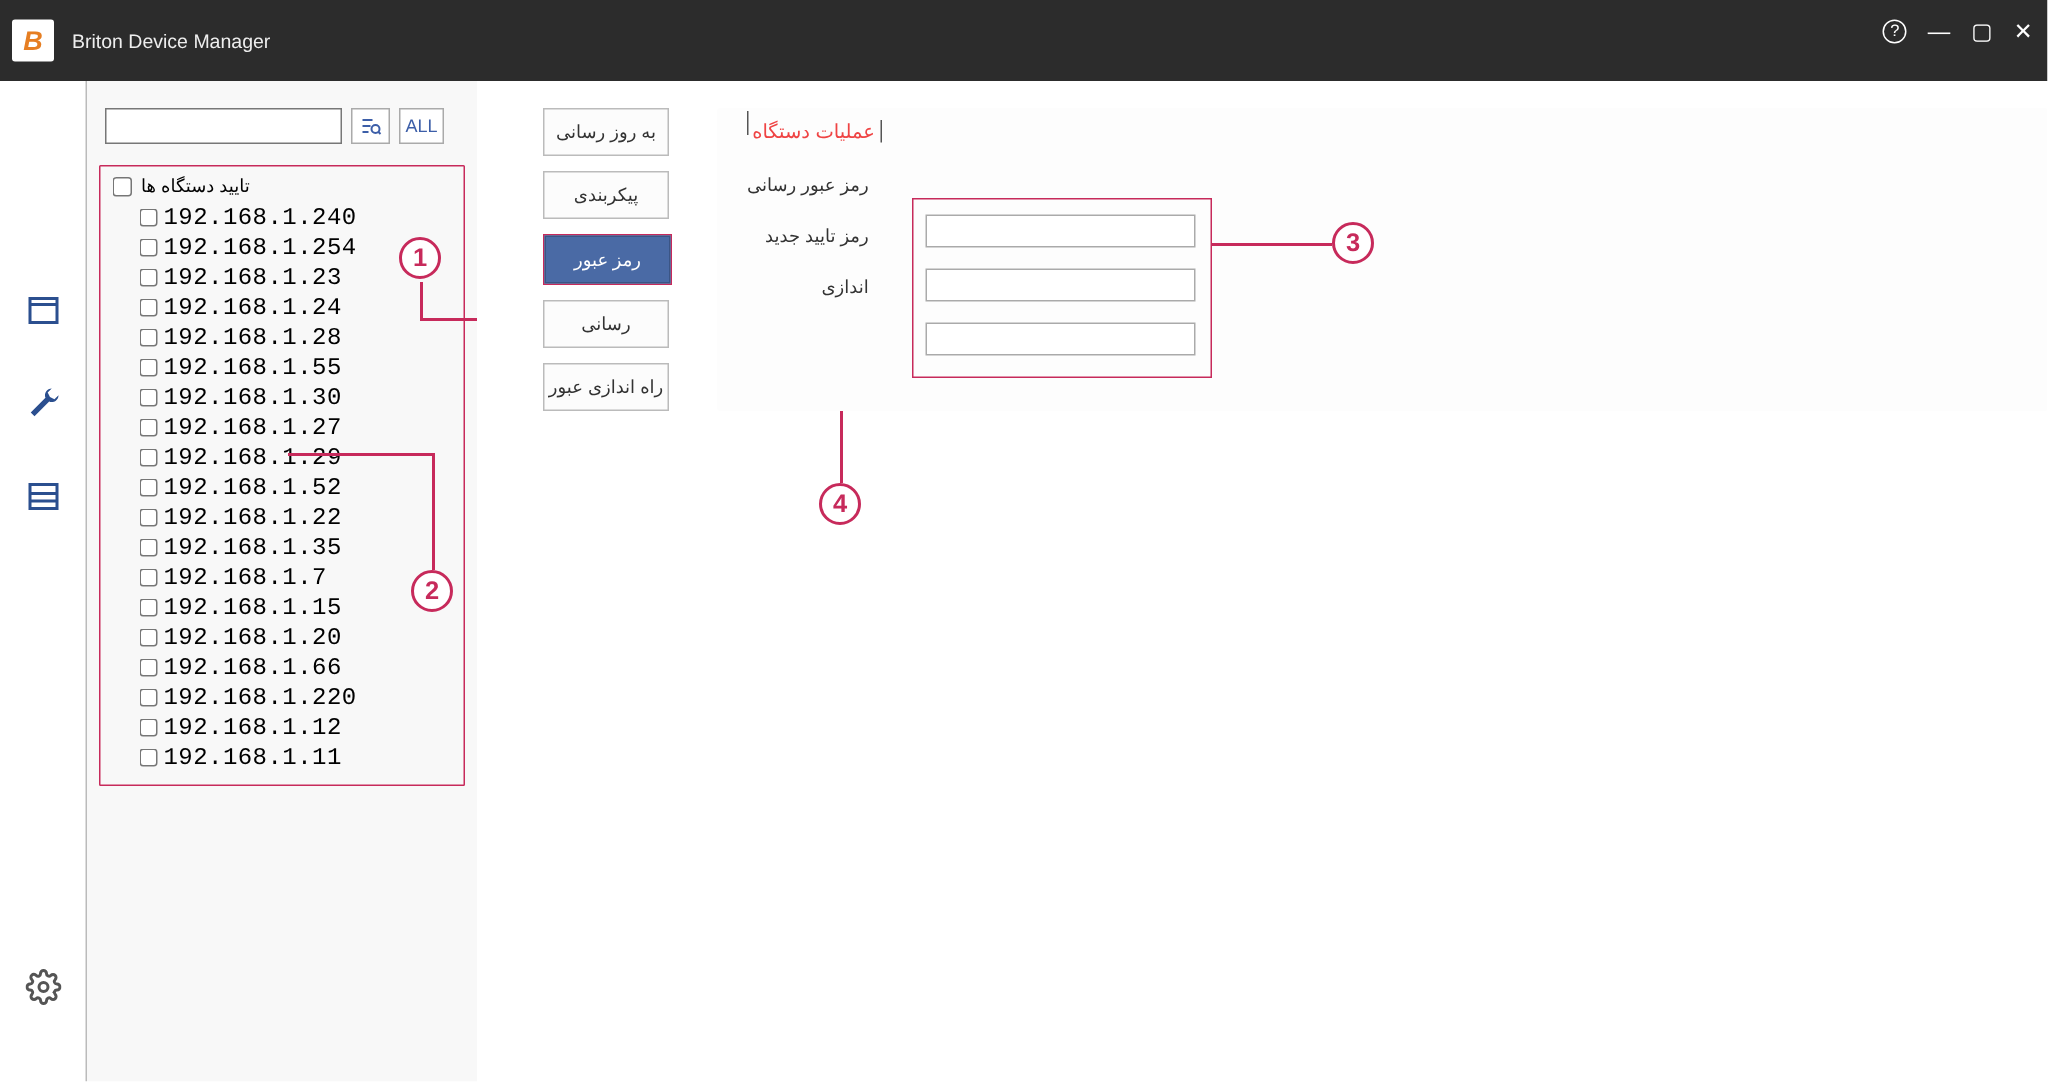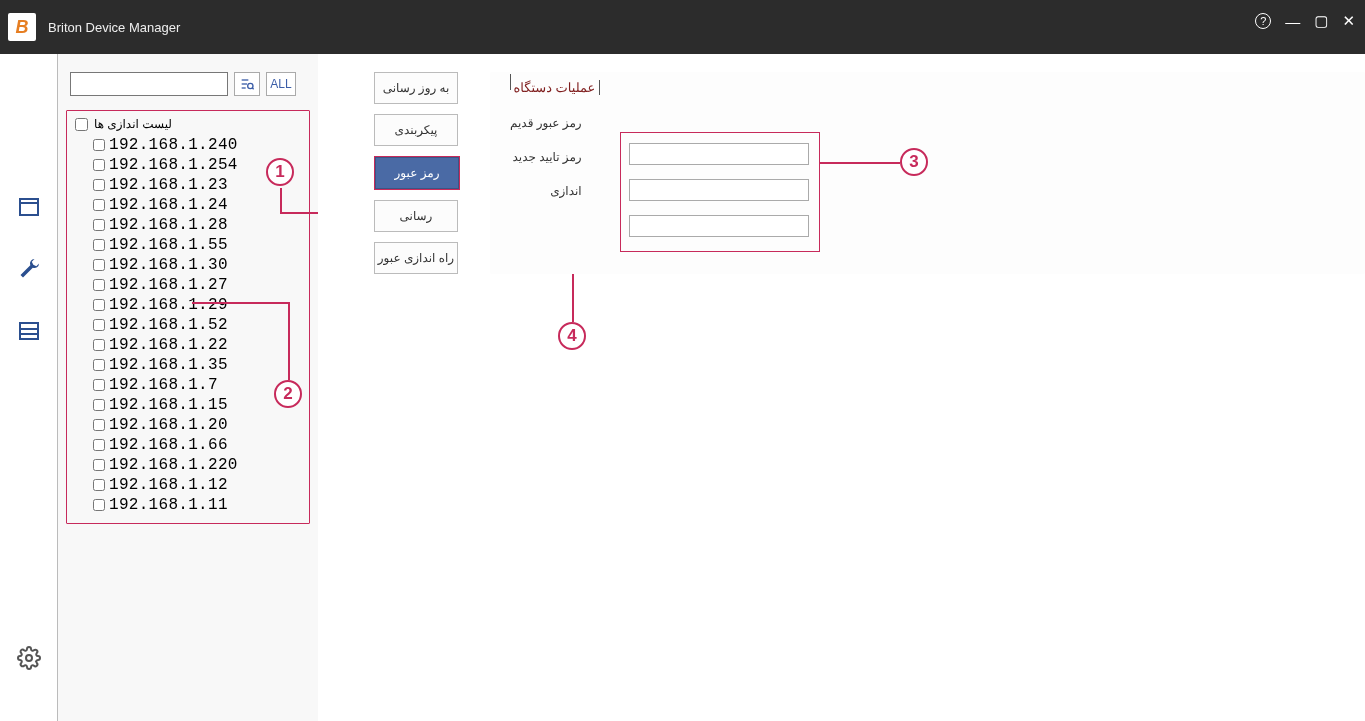--- a/index.html
+++ b/index.html
@@ -68,27 +68,27 @@
   .tree-item span { font-family: 'Courier New', monospace; font-size:16px; letter-spacing:0.3px; }
 
   
   .ops { flex:1; background:#fff; padding:18px 0 0 44px; position:relative; }
   .ops-inner { display:flex; gap:30px; }
   .vert-menu { display:flex; flex-direction:column; gap:10px; }
   .menu-btn {
     width:84px; height:32px; border:1px solid #bbb; background:#fcfcfc;
     font-size:12px; cursor:pointer; color:#333;
   }
-  .menu-btn.active { background:#4a6aa5; color:#fff; border:1px solid #3b5585; }
+  .menu-btn.active { background:#4a6aa5; color:#fff; border:1px solid #3b5585;font-family:Liberation Serif, serif; }
 
   .content {
     flex:1; background:#fdfdfd; border-radius:2px; padding:0 20px; position:relative;
   }
   .content-title {
-    font-size:13px; color:#7f1d1d; border-right:1px solid #555; padding-right:4px;
+    font-size:13px; color:#ef4444; border-right:1px solid #555; padding-right:4px;
     padding-left:8px; margin-left:-16px; direction:rtl; text-align:right;
     position:relative; top:4px;
   }
   .sep { width:1px; height:16px; background:#555; display:inline-block; position:relative; top:2px; margin-right:6px;}
 
   .form-area {
     margin-top:30px; border:1.5px solid #c72a5b; width:200px; height:120px;
     position:absolute; left:130px; top:30px; padding:10px 8px;
     display:flex; flex-direction:column; gap:14px;
   }
@@ -171,21 +171,21 @@
             <line x1="4" y1="18" x2="10" y2="18"></line>
             <circle cx="17" cy="15" r="4"></circle>
             <line x1="20" y1="18" x2="22" y2="20"></line>
           </svg>
       </div>
       <div class="all-btn">ALL</div>
     </div>
 
     <div class="device-tree">
       <div class="tree-header">
-        <span>لیست اندازی ها</span>
+        <span>تایید دستگاه ها</span>
         <input type="checkbox" style="">
       </div>
       <div class="tree-list" id="tree-list">
           <div class="tree-item">
             <input type="checkbox" style="">
             <span>192.168.1.240</span>
           </div>
           <div class="tree-item">
             <input type="checkbox" style="">
             <span>192.168.1.254</span>
@@ -265,36 +265,36 @@
     <div class="callout-line" style="left:222px; top:134px; width:2px; height:24px;"></div>
     <div class="callout-line" style="left:222px; top:158px; width:78px; height:2px;"></div>
 
     <div class="callout-num" style="left:216px; top:326px;">2</div>
     <div class="callout-line" style="left:134px; top:248px; width:96px; height:2px;"></div>
     <div class="callout-line" style="left:230px; top:248px; width:2px; height:78px;"></div>
   </div>
 
   <div class="ops">
     <div class="ops-inner">
-      <div class="vert-menu" style="position:relative;margin-left:12px;">
+      <div class="vert-menu" style="position:relative;">
         <button class="menu-btn">به روز رسانی</button>
         <button class="menu-btn">پیکربندی</button>
         <div style="position:relative; border:1.5px solid #c72a5b; padding:0;">
           <button class="menu-btn active" style="margin:0;">رمز عبور</button>
         </div>
         <button class="menu-btn">رسانی</button>
         <button class="menu-btn">راه اندازی عبور</button>
       </div>
 
       <div class="content">
         <span class="sep"></span>
         <span class="content-title">عملیات دستگاه</span>
 
         <div class="labels-col">
-          <div>رمز عبور قدیم</div>
+          <div>رمز عبور رسانی</div>
           <div>رمز تایید جدید</div>
           <div>اندازی</div>
         </div>
 
         <div class="form-area">
           <input class="form-input" style="">
           <input class="form-input" style="">
           <input class="form-input" style="">
         </div>
 

